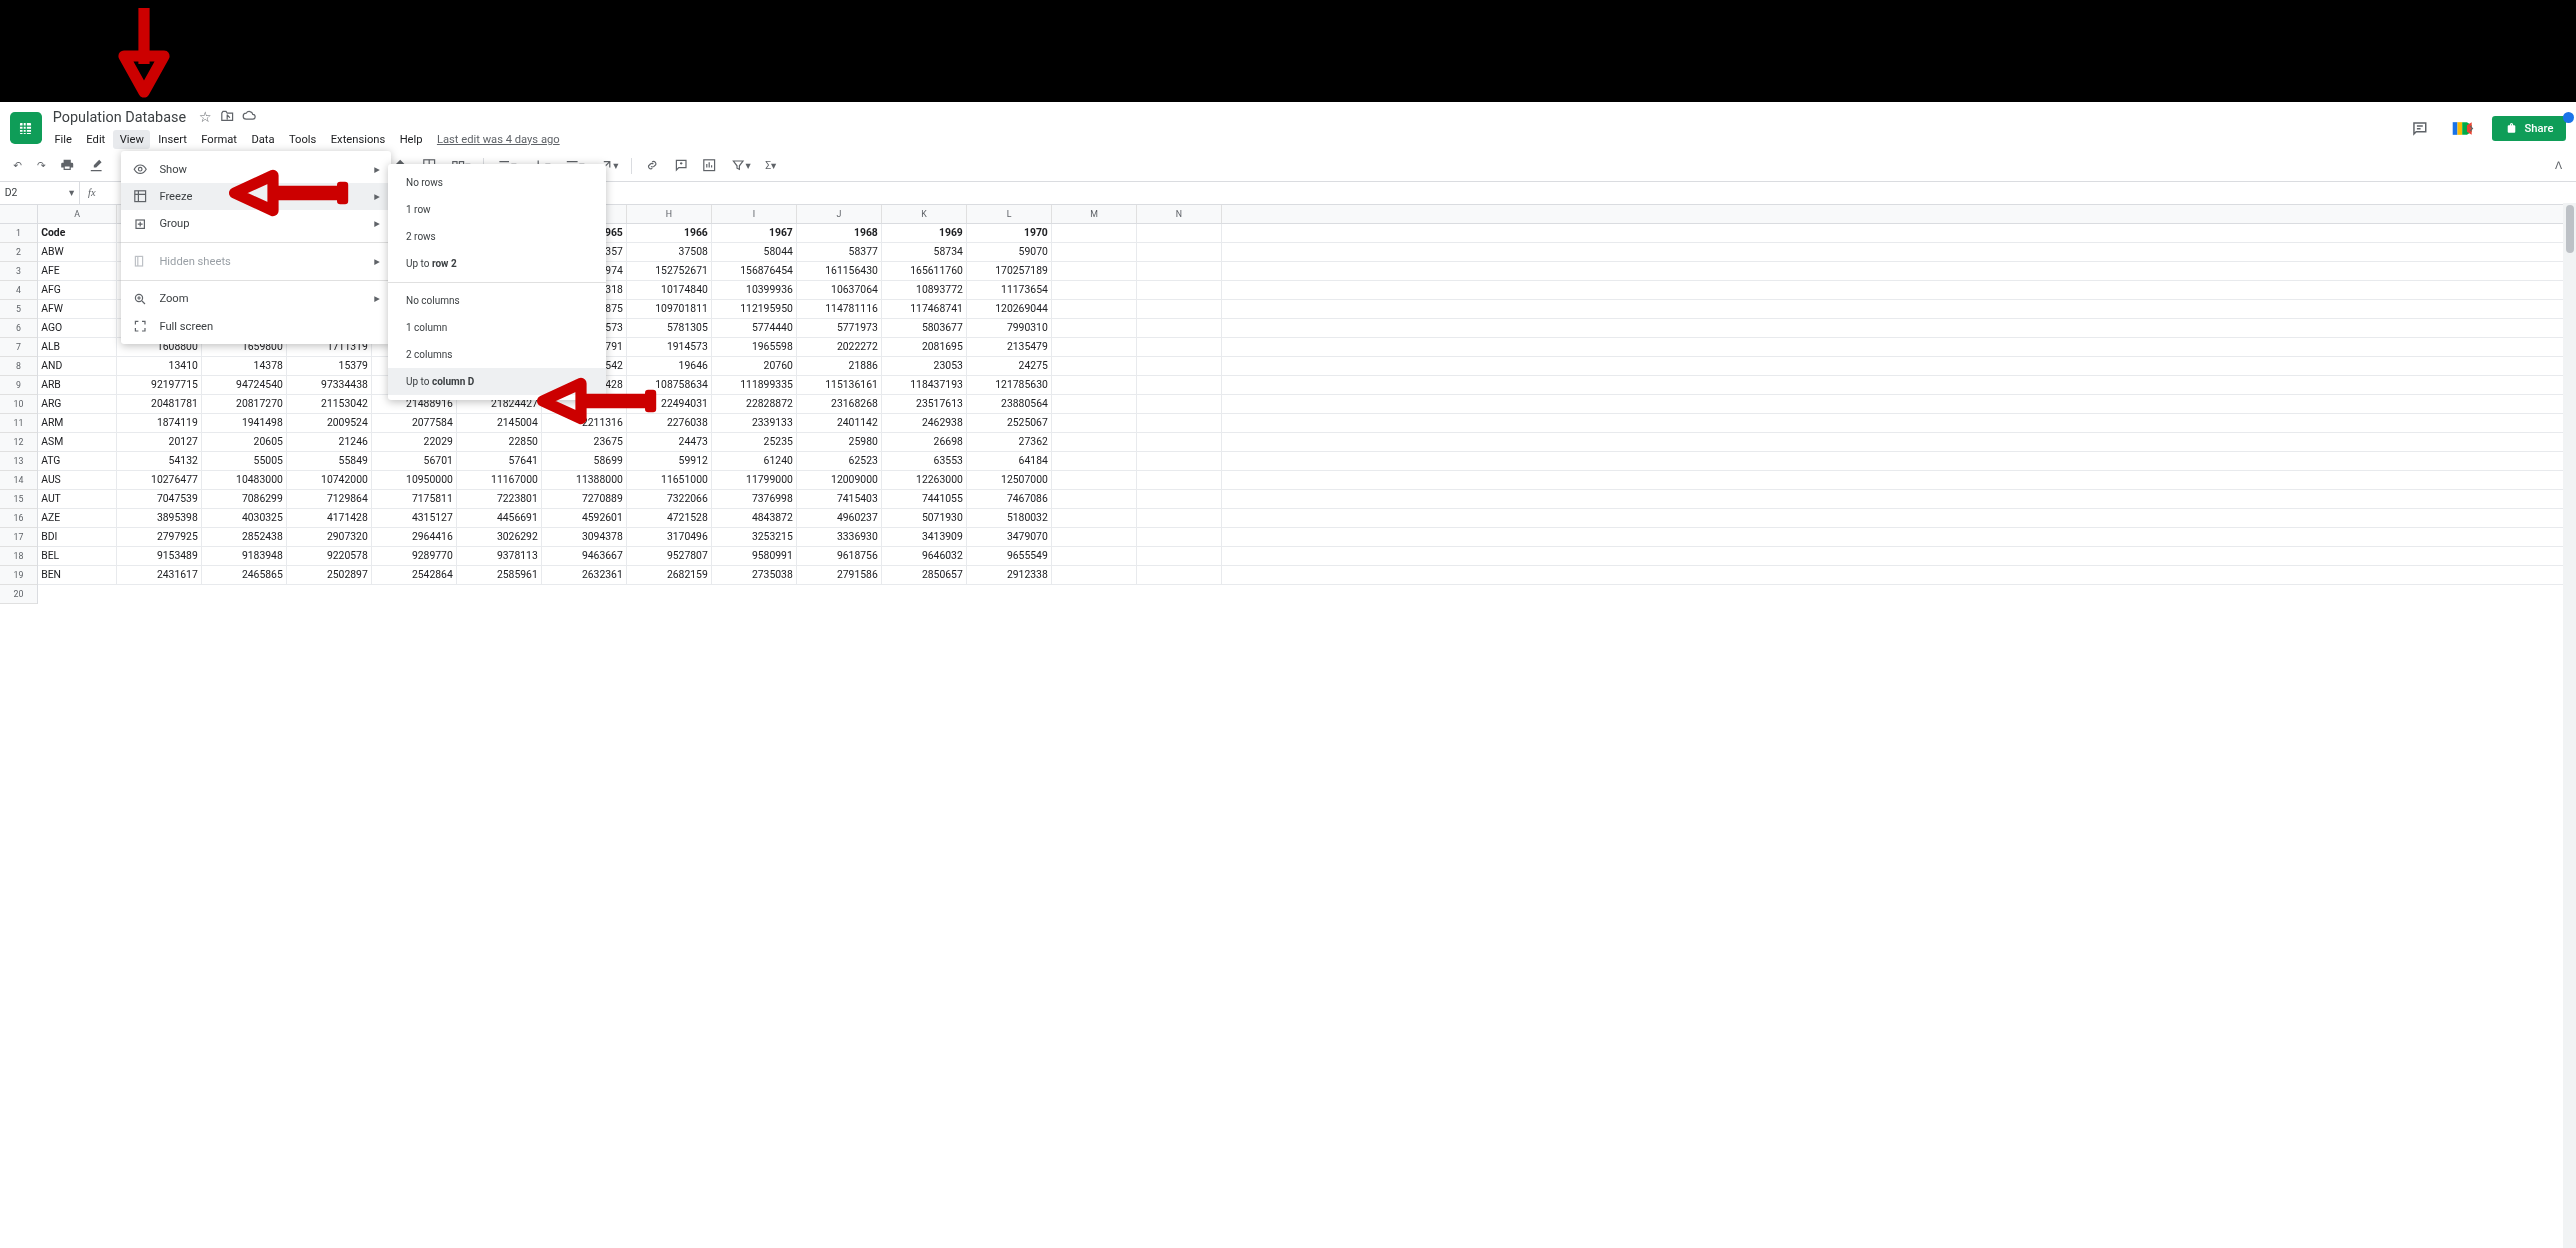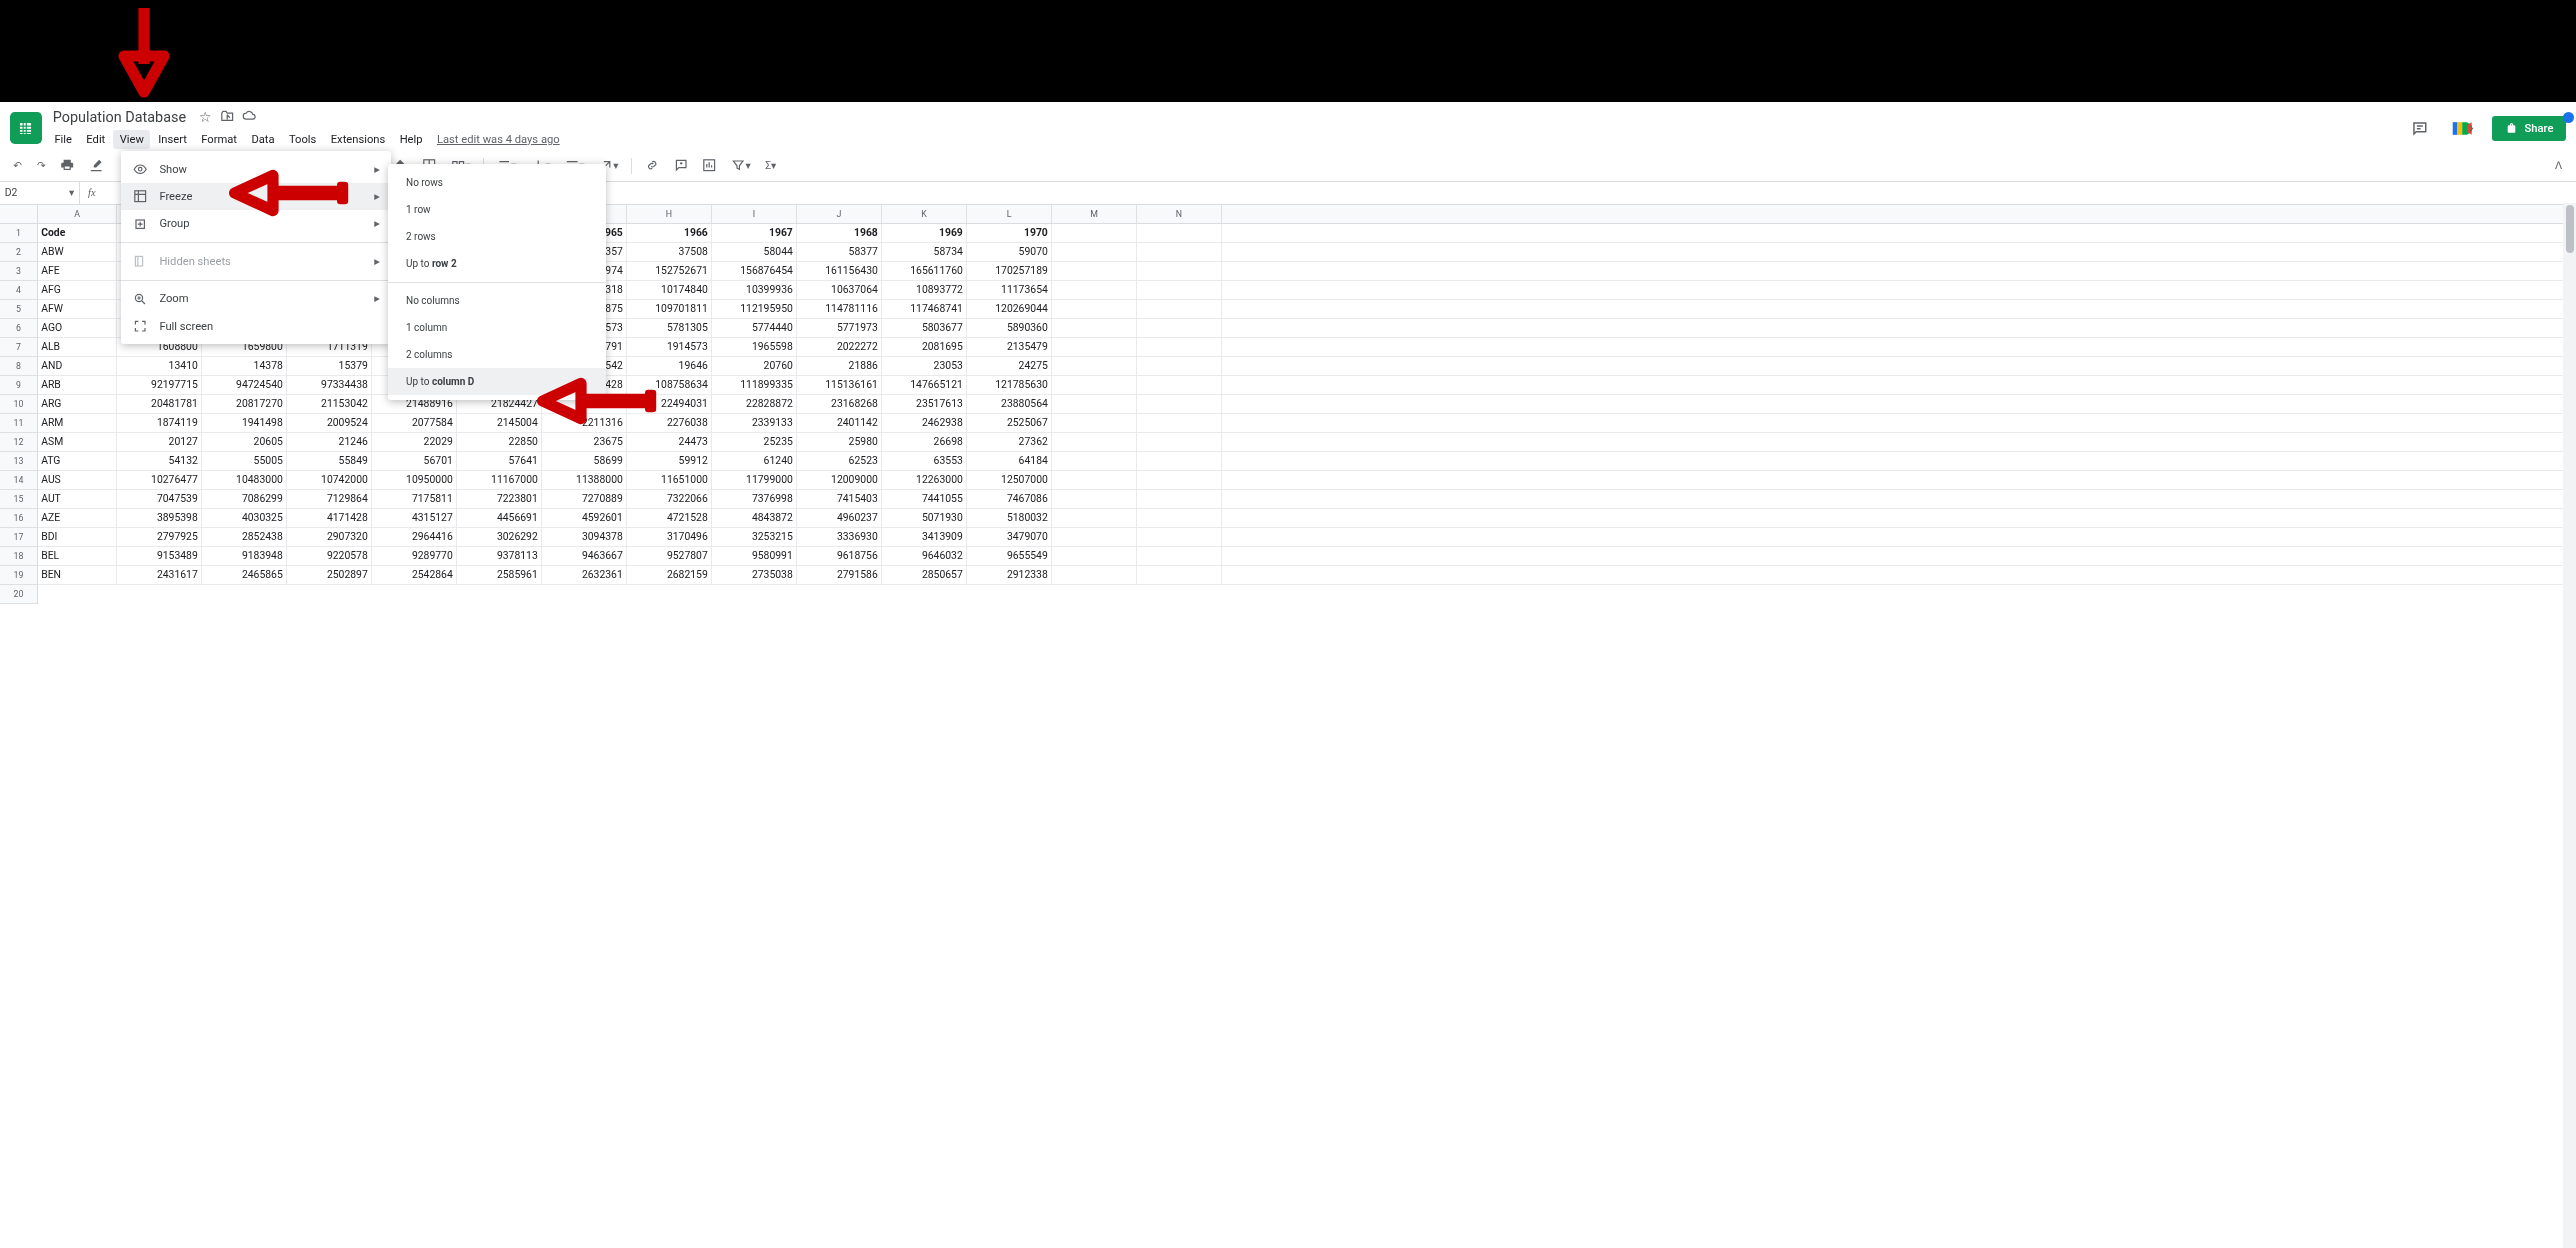--- a/index.html
+++ b/index.html
@@ -360,21 +360,21 @@
           <div class="cell" style="width: 85px;"></div>
           <div class="cell" style="width: 85px;"></div>
           <div class="cell" style="width: 85px;"></div>
           <div class="cell" style="width: 85px;"></div>
           <div class="cell" style="width: 85px;"></div>
           <div class="cell num" style="width: 85px;">0573</div>
           <div class="cell num" style="width: 85px;">5781305</div>
           <div class="cell num" style="width: 85px;">5774440</div>
           <div class="cell num" style="width: 85px;">5771973</div>
           <div class="cell num" style="width: 85px;">5803677</div>
-          <div class="cell num" style="width: 85px;">5890360</div>
+          <div class="cell num" style="width: 85px;">7990310</div>
           <div class="cell" style="width: 85px;"></div>
           <div class="cell" style="width: 85px;"></div>
         </div>
         <div class="row">
           <div class="cell" style="width: 79px;">ALB</div>
           <div class="cell num" style="width: 85px;">1608800</div>
           <div class="cell num" style="width: 85px;">1659800</div>
           <div class="cell num" style="width: 85px;">1711319</div>
           <div class="cell" style="width: 85px;"></div>
           <div class="cell" style="width: 85px;"></div>
@@ -407,21 +407,21 @@
           <div class="cell" style="width: 79px;">ARB</div>
           <div class="cell num" style="width: 85px;">92197715</div>
           <div class="cell num" style="width: 85px;">94724540</div>
           <div class="cell num" style="width: 85px;">97334438</div>
           <div class="cell" style="width: 85px;"></div>
           <div class="cell" style="width: 85px;"></div>
           <div class="cell num" style="width: 85px;">428</div>
           <div class="cell num" style="width: 85px;">108758634</div>
           <div class="cell num" style="width: 85px;">111899335</div>
           <div class="cell num" style="width: 85px;">115136161</div>
-          <div class="cell num" style="width: 85px;">147665121</div>
+          <div class="cell num" style="width: 85px;">118437193</div>
           <div class="cell num" style="width: 85px;">121785630</div>
           <div class="cell" style="width: 85px;"></div>
           <div class="cell" style="width: 85px;"></div>
         </div>
         <div class="row">
           <div class="cell" style="width: 79px;">ARG</div>
           <div class="cell num" style="width: 85px;">20481781</div>
           <div class="cell num" style="width: 85px;">20817270</div>
           <div class="cell num" style="width: 85px;">21153042</div>
           <div class="cell num" style="width: 85px;">21488916</div>

